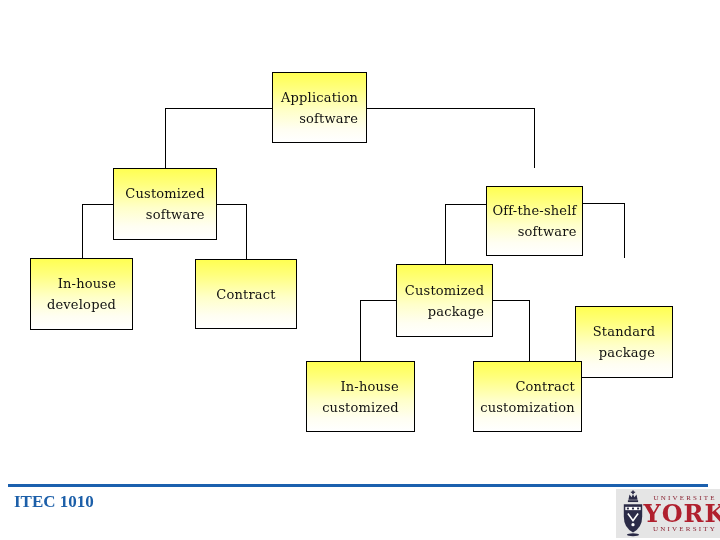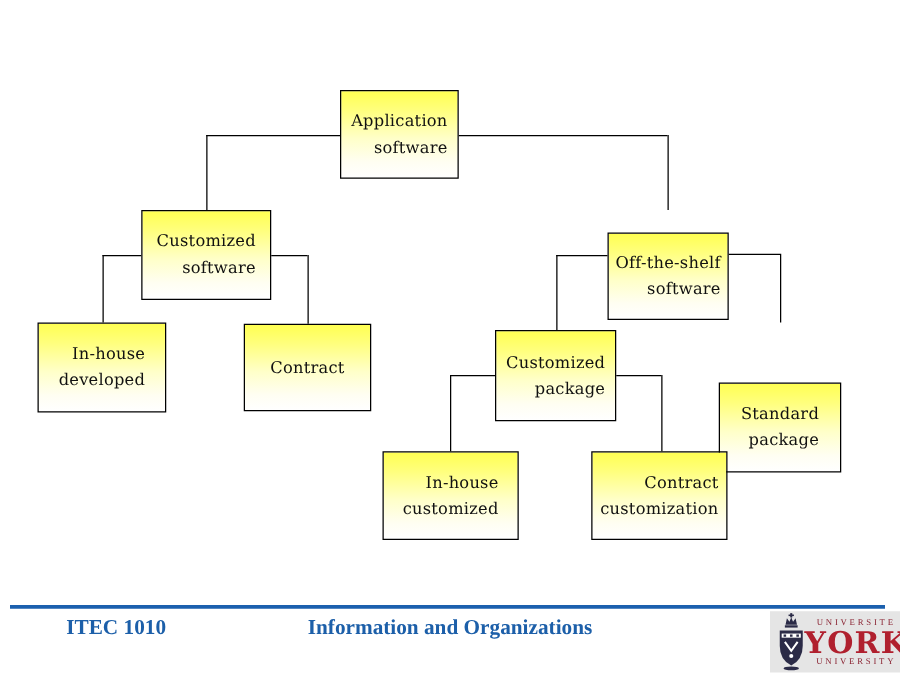--- a/index.html
+++ b/index.html
@@ -65,21 +65,20 @@
     background: #1b60ae;
   }
   .course-code {
     position: absolute;
     left: 14px; top: 492px;
     font-family: "Liberation Serif", serif;
     font-weight: bold;
     font-size: 17px;
     line-height: 20px;
     color: #1c5fa9;
-    margin-left: 39px;
   }
   .slide-title {
     position: absolute;
     left: 0; top: 492px;
     width: 720px;
     text-align: center;
     font-family: "Liberation Serif", serif;
     font-weight: bold;
     font-size: 17px;
     line-height: 20px;
@@ -156,21 +155,20 @@
 package</div>
   <div class="node n-std">Standard
 package</div>
   <div class="node n-ihc">In-house
 customized</div>
   <div class="node n-cc">Contract
 customization</div>
 
   <div class="footer-rule"></div>
   <div class="course-code">ITEC 1010</div>
-  <div class="slide-title">Information and Organizations</div>
 
   <div class="logo">
     <svg class="crest" viewBox="0 0 24 46" width="26" height="47" xmlns="http://www.w3.org/2000/svg">
       <g fill="#2b2b47">
         <rect x="11.2" y="0.5" width="1.6" height="3.4"></rect>
         <rect x="9.9" y="1.6" width="4.2" height="1.2"></rect>
         <path d="M7.5 9.5 L8.6 4.5 L10.6 7.2 L12 3.8 L13.4 7.2 L15.4 4.5 L16.5 9.5 Z"></path>
         <rect x="7" y="10" width="10" height="1.8"></rect>
         <path d="M3 14 H21 V26 Q21 37 12 41.5 Q3 37 3 26 Z"></path>
         <ellipse cx="12" cy="43.8" rx="6" ry="1.5"></ellipse>

